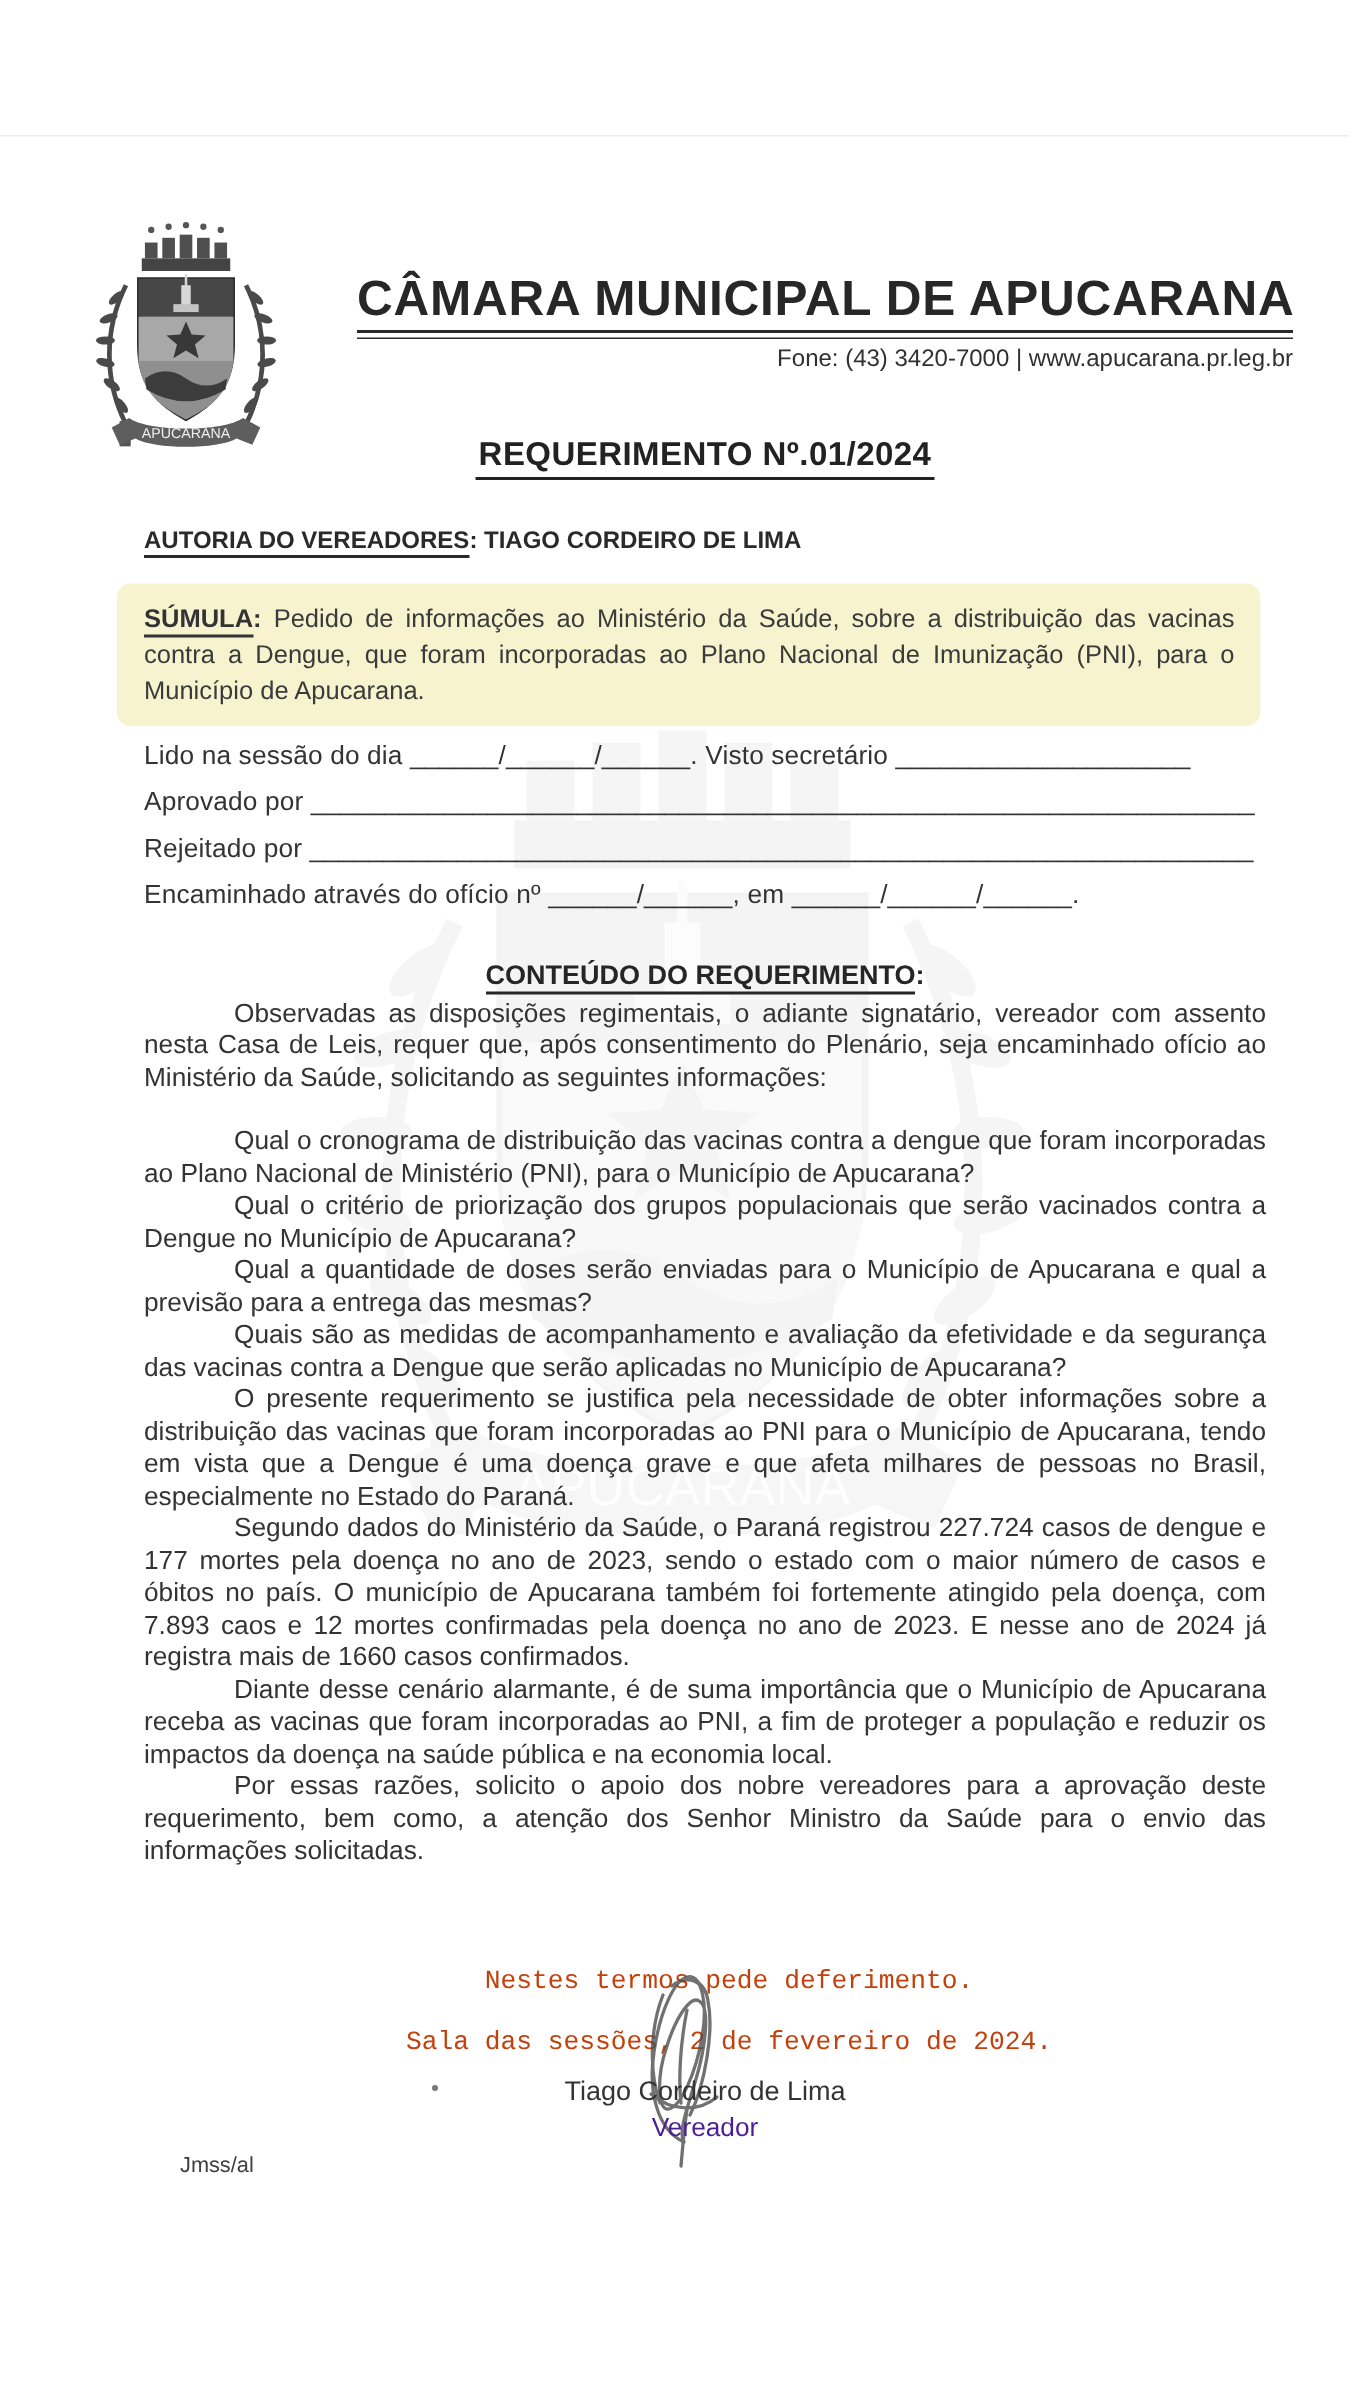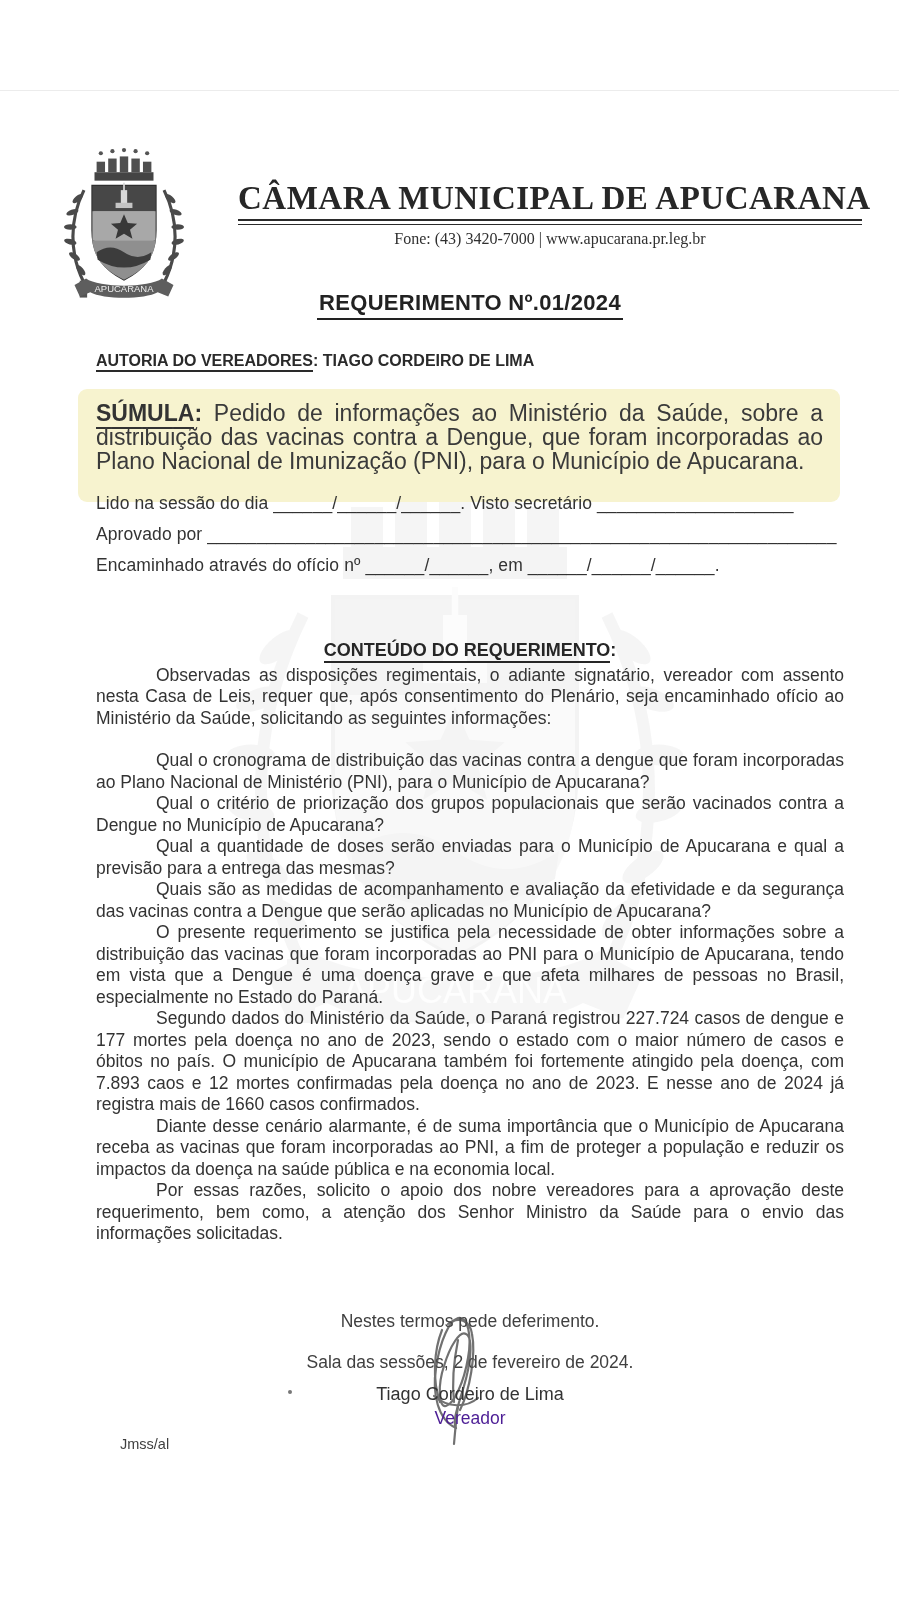--- a/index.html
+++ b/index.html
@@ -2,49 +2,49 @@
 <html style="--highlight: #f7f3cf; --ink: #2e2e2e; --rule: #2b2b2b;"><head>
 <meta charset="utf-8">
 <style>
   html,body{margin:0;padding:0;background:#ffffff;}
   .page{position:relative;width:899px;height:1599px;background:#ffffff;overflow:hidden;
         font-family:"Liberation Sans",sans-serif;color:var(--ink,#2e2e2e);}
   .scan-line{position:absolute;left:0;top:90px;width:899px;height:1px;background:#ececec;}
 
   
   .logo{position:absolute;left:50px;top:148px;width:148px;height:158px;}
-  .header-block{position:absolute;left:238px;top:180px;width:624px;text-align:center;
-                font-family:Liberation Serif, serif;}
+  .header-block{position:absolute;left:238px;top:180px;width:624px;text-align:right;
+                font-family:Liberation Sans, sans-serif;}
   .org{font-size:33px;font-weight:bold;letter-spacing:.5px;color:#272727;white-space:nowrap;}
   .rule{margin-top:2px;height:3px;border-top:2.5px solid var(--rule,#2b2b2b);
         border-bottom:1px solid var(--rule,#2b2b2b);}
   .addr{margin-top:9px;font-size:16px;color:#303030;}
   .contact{margin-top:5px;font-size:16px;color:#303030;}
 
   .title-wrap{position:absolute;left:96px;top:290px;width:748px;text-align:center;}
   .doc-title{display:inline-block;font-size:22px;font-weight:bold;letter-spacing:.3px;
              border-bottom:2.5px solid #222;padding:0 2px 2px;color:#222;}
 
   .autoria{position:absolute;left:96px;top:352px;width:748px;font-size:16px;font-weight:bold;color:#2a2a2a;}
   .u{border-bottom:2px solid currentColor;padding-bottom:1px;}
 
-  .sumula{position:absolute;left:78px;top:389px;width:762px;height:113px;background:var(--highlight,#f7f3cf);
+  .sumula{position:absolute;left:78px;top:389px;width:762px;height:95px;background:var(--highlight,#f7f3cf);
           border-radius:9px;box-sizing:border-box;padding:12px 17px 0 18px;
-          font-size:23px;line-height:24px;text-align:justify;color:#3a3a3a;}
+          font-size:17px;line-height:24px;text-align:justify;color:#3a3a3a;}
   .sumula .lbl{font-weight:bold;color:#333333;}
 
   .form{position:absolute;left:96px;top:492px;width:748px;font-size:17.5px;line-height:22px;color:#333333;}
   .form p{margin:0 0 9px 0;white-space:nowrap;letter-spacing:.1px;}
 
   .body{position:absolute;left:96px;top:640px;width:748px;font-size:17.5px;line-height:21.5px;color:#333333;}
   .content-heading{text-align:center;font-weight:bold;font-size:18px;margin:0 0 3px 0;color:#262626;}
   .para{margin:0;text-indent:60px;text-align:justify;}
   .sp{margin-top:21px;}
 
-  .closing{position:absolute;left:96px;width:748px;text-align:center;font-size:17.5px;color:#404040;}
+  .closing{position:absolute;left:112px;width:748px;text-align:center;font-size:17.5px;color:#c2410c;font-family:Liberation Mono, monospace;}
   .c1{top:1311px;} .c2{top:1352px;}
   .sig-name{position:absolute;left:96px;top:1384px;width:748px;text-align:center;font-size:18px;color:#333333;}
   .sig-role{position:absolute;left:96px;top:1408px;width:748px;text-align:center;font-size:17.5px;color:#4c1d95;}
   .scribble{position:absolute;left:398px;top:1310px;width:114px;height:138px;opacity:.8;}
   .speck{position:absolute;left:288px;top:1390px;width:4px;height:4px;border-radius:50%;background:#777;}
   .initials{position:absolute;left:100px;top:1436px;font-size:14.5px;color:#3f3f3f;margin-left:20px;}
 
   .watermark{position:absolute;left:175px;top:455px;width:560px;height:600px;opacity:.05;pointer-events:none;}
   .defs-svg{position:absolute;width:0;height:0;overflow:hidden;}
 </style>
@@ -129,20 +129,21 @@
     <span class="u">AUTORIA DO VEREADORES</span><span>:</span><span> TIAGO CORDEIRO DE LIMA</span>
   </div>
 
   <div class="sumula">
     <span class="lbl u">SÚMULA</span><span class="lbl">:</span><span> Pedido de informações ao Ministério da Saúde, sobre a distribuição das vacinas contra a Dengue, que foram incorporadas ao Plano Nacional de Imunização (PNI), para o Município de Apucarana.</span>
   </div>
 
   <div class="form">
     <p>Lido na sessão do dia ______/______/______. Visto secretário ____________________</p>
     <p>Aprovado por ________________________________________________________________</p>
+    <p>Rejeitado por ________________________________________________________________</p>
     <p>Encaminhado através do ofício nº ______/______, em ______/______/______.</p>
   </div>
 
   <div class="body">
     <p class="content-heading"><span class="u">CONTEÚDO DO REQUERIMENTO</span><span>:</span></p>
     <p class="para">Observadas as disposições regimentais, o adiante signatário, vereador com assento nesta Casa de Leis, requer que, após consentimento do Plenário, seja encaminhado ofício ao Ministério da Saúde, solicitando as seguintes informações:</p>
     <p class="para sp">Qual o cronograma de distribuição das vacinas contra a dengue que foram incorporadas ao Plano Nacional de Ministério (PNI), para o Município de Apucarana?</p>
     <p class="para">Qual o critério de priorização dos grupos populacionais que serão vacinados contra a Dengue no Município de Apucarana?</p>
     <p class="para">Qual a quantidade de doses serão enviadas para o Município de Apucarana e qual a previsão para a entrega das mesmas?</p>
     <p class="para">Quais são as medidas de acompanhamento e avaliação da efetividade e da segurança das vacinas contra a Dengue que serão aplicadas no Município de Apucarana?</p>

